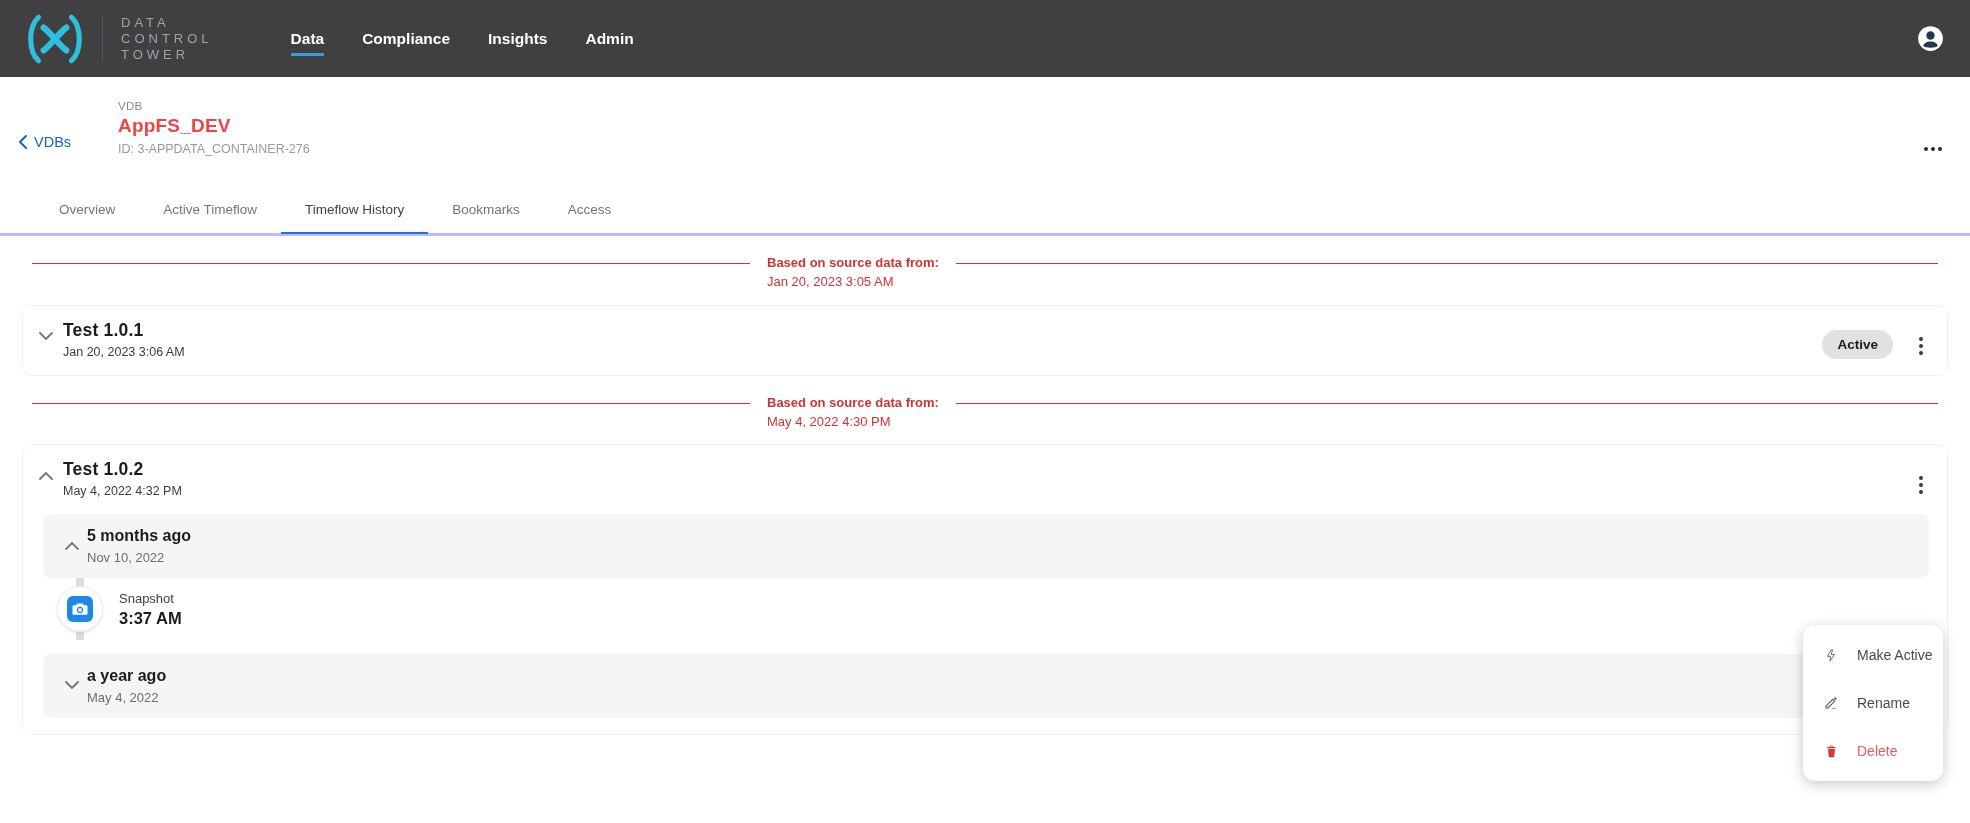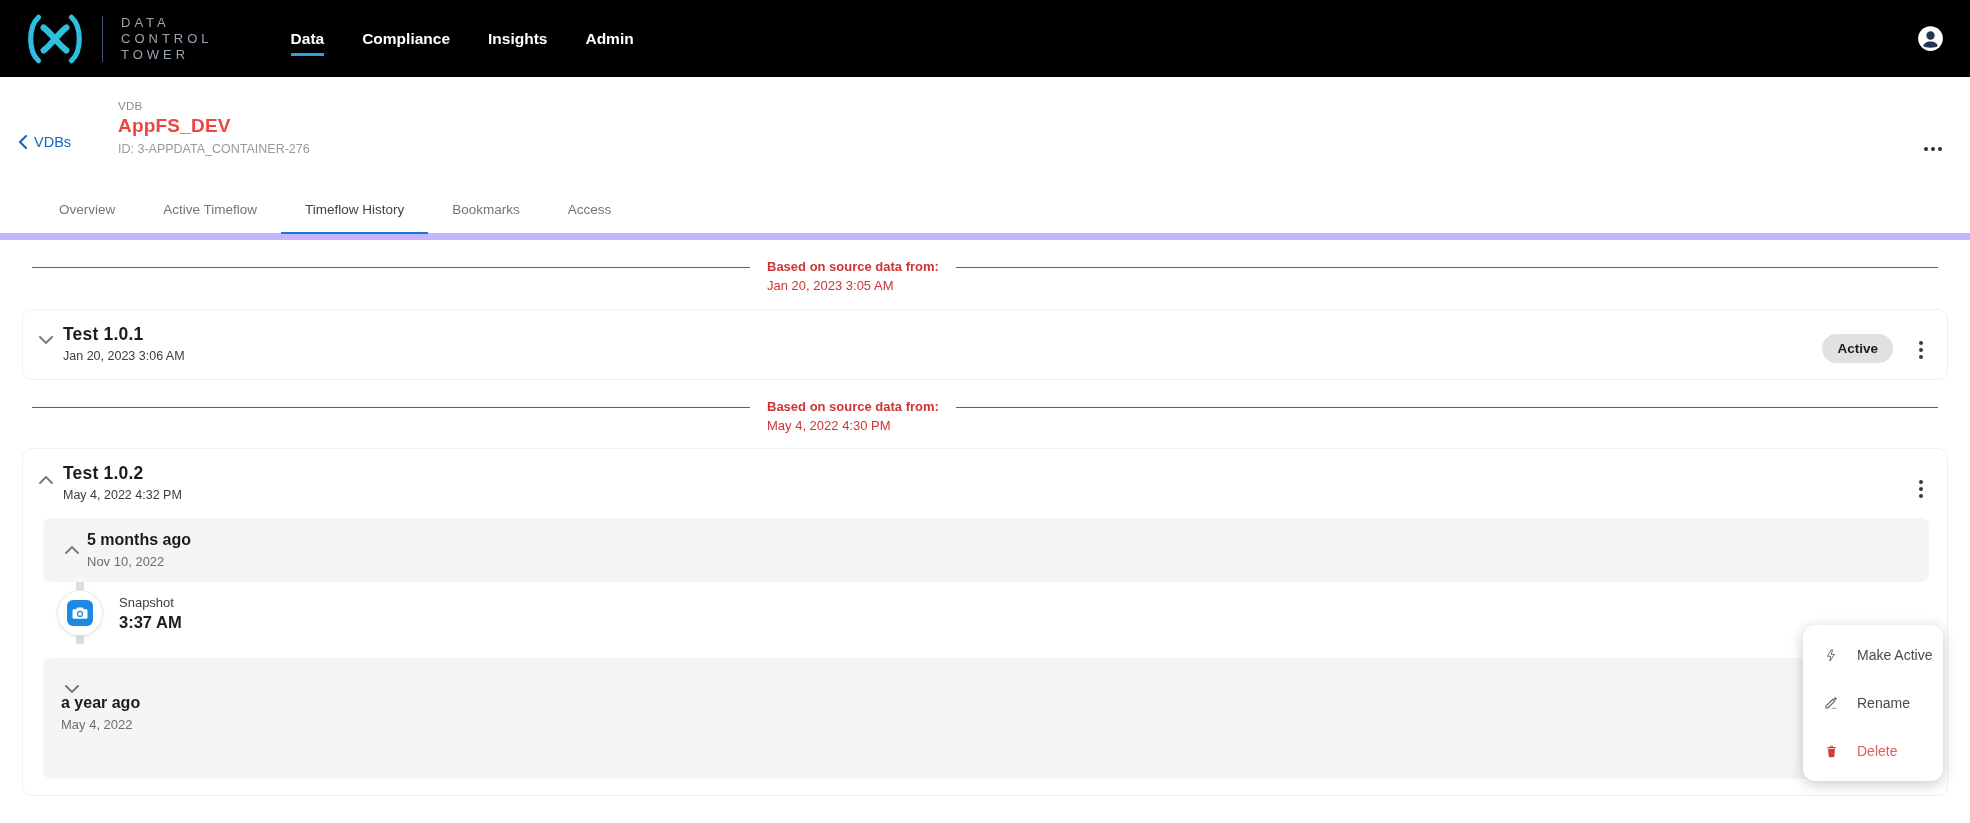--- a/index.html
+++ b/index.html
@@ -7,21 +7,21 @@
     margin: 0; padding: 0;
     width: 1970px; height: 823px;
     overflow: hidden;
     background: #fff;
     font-family: "Liberation Sans", sans-serif;
     color: #212121;
   }
 
   
   .navbar {
-    height: 77px; background: #000000;
+    height: 77px; background: #404040;
     display: flex; align-items: center;
     padding: 0 26px 0 24px;
   }
   .logo { display: flex; align-items: center; cursor: pointer; }
   .logo-divider { width: 1px; height: 46px; background: #46586c; margin: 0 18px 0 16px; }
   .logo-text { color: #98a4b0; font-size: 13px; letter-spacing: 4px; line-height: 16px; font-weight: 400; }
   .nav-links { display: flex; gap: 38px; margin-left: 78px; align-items: center; }
   .nav-link { color: #fff; font-weight: 700; font-size: 15.5px; text-decoration: none; position: relative; cursor: pointer; }
   .nav-link.active::after { content: ""; position: absolute; left: 0; right: 0; bottom: -8px; height: 3px; background: #35a0d8; }
   .nav-spacer { flex: 1; }
@@ -33,21 +33,21 @@
                color: #1565c0; font-size: 14.5px; text-decoration: none; cursor: pointer; }
   .title-block { position: absolute; left: 118px; top: 23px; }
   .type-label { font-size: 11.5px; color: #8a8a8a; letter-spacing: .3px; }
   .page-title { margin: 3px 0 0 0; font-size: 19px; font-weight: 700; color: #ef4444; letter-spacing: .2px; }
   .id-line { font-size: 12.5px; color: #9a9a9a; margin-top: 5px; }
   .more-btn { position: absolute; right: 24px; top: 66px; background: none; border: none; cursor: pointer;
               display: flex; gap: 3px; padding: 4px; }
   .more-btn i { width: 4px; height: 4px; border-radius: 50%; background: #2b2b2b; display: block; }
 
   
-  .tabs { display: flex; padding-left: 35px; margin-top: 10px; border-bottom: 7px solid #c4b5fd; }
+  .tabs { display: flex; padding-left: 35px; margin-top: 10px; border-bottom: 3px solid #c4b5fd; }
   .tab { padding: 13px 24px 16px; font-size: 13.5px; color: #757575; cursor: pointer; position: relative; }
   .tab.active { color: #424242; }
   .tab.active::after { content: ""; position: absolute; left: 0; right: 0; bottom: -1px; height: 2px; background: #1976d2; }
 
   
   .separator { display: flex; align-items: flex-start; padding: 0 32px; margin-top: 19px; }
   .sep-line { border-top: 1px solid #cf3434; margin-top: 8px; }
   .sep-line.left { width: 718px; margin-right: 17px; }
   .sep-line.right { flex: 1; margin-left: 17px; }
   .sep-label { font-size: 13px; font-weight: 700; color: #cf3434; line-height: 16px; white-space: nowrap; }
@@ -238,21 +238,21 @@
           <circle cx="13" cy="13.9" r="3.1" fill="#1e88e5"></circle>
           <circle cx="13" cy="13.9" r="1.9" fill="#fff"></circle>
         </svg>
       </div>
       <div class="snap-texts">
         <div class="snap-label">Snapshot</div>
         <div class="snap-time">3:37 AM</div>
       </div>
     </div>
 
-    <div class="group-card" style="margin-top:14px;flex-direction:column;">
+    <div class="group-card" style="margin-top:14px;">
       <span class="group-chevron">
         <svg width="14" height="9" viewBox="0 0 14 9">
           <path d="M1 1l6 6 6-6" stroke="#757575" stroke-width="1.8" fill="none" stroke-linecap="round"></path>
         </svg>
       </span>
       <div class="group-texts">
         <div class="group-title">a year ago</div>
         <div class="group-date">May 4, 2022</div>
       </div>
       <div class="count-badge">1</div>

